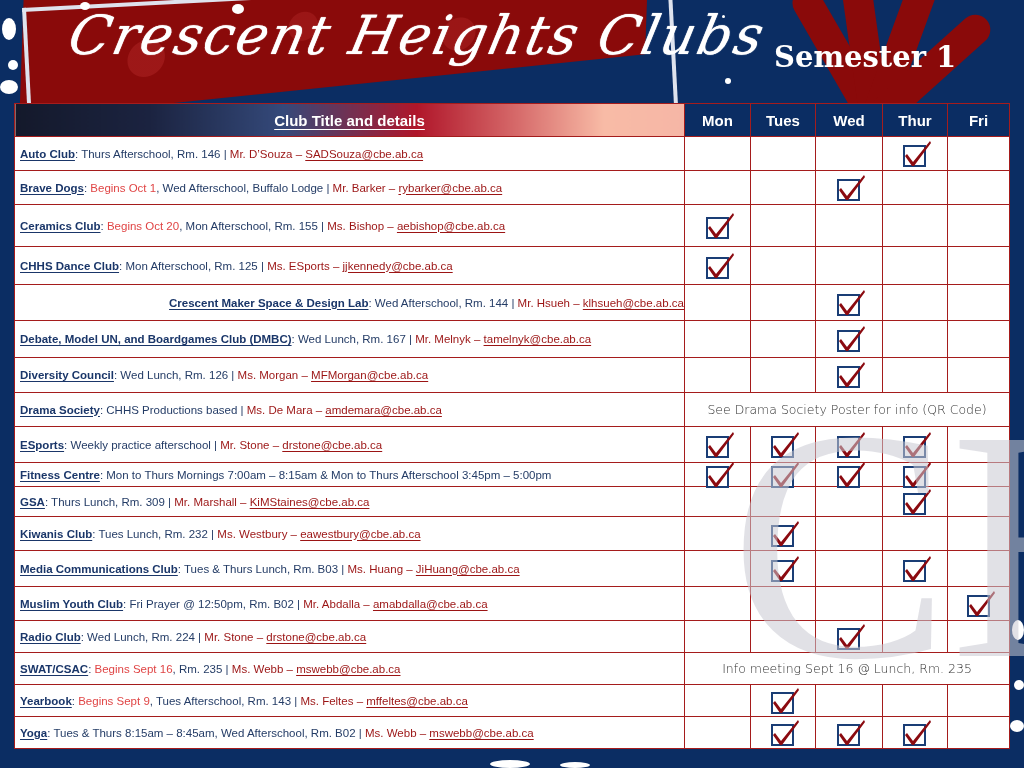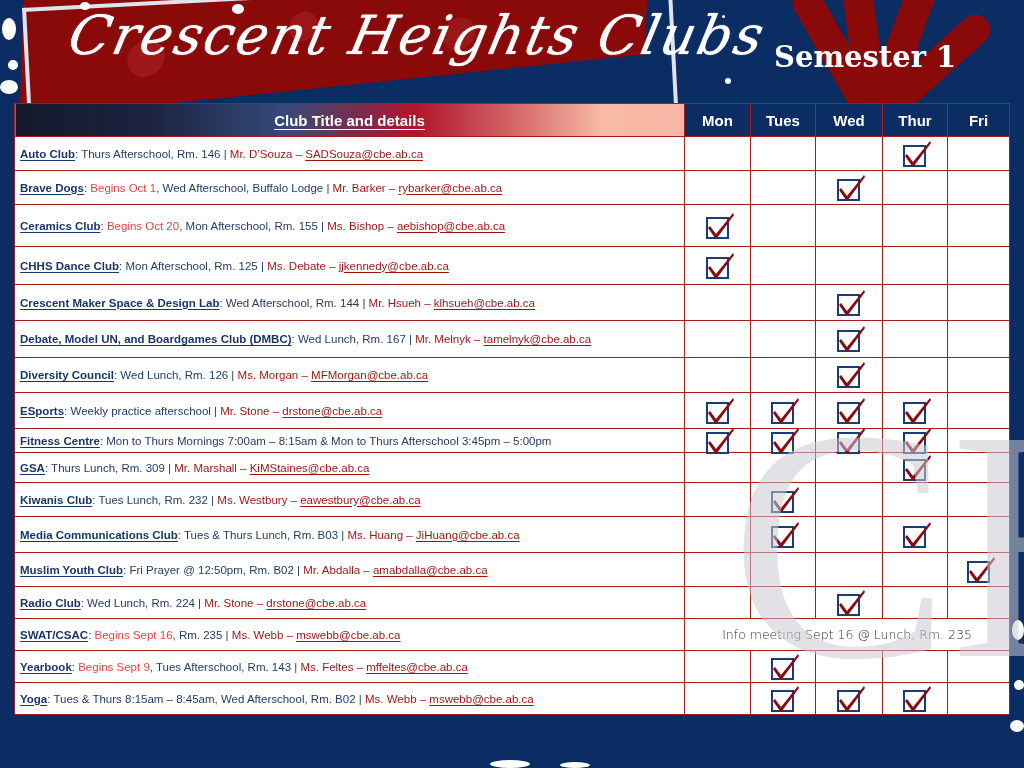--- a/index.html
+++ b/index.html
@@ -173,35 +173,35 @@
       <path d="M4 15 L10 23 L27 2 L28 4 L11 27 L9 27 L2 17 Z" fill="#8b0a10"></path>
     </svg>
   </span>
 </td>
         <td class="day"></td>
         <td class="day"></td>
         <td class="day"></td>
         <td class="day"></td>
       </tr>
       <tr style="height: 38px;">
-        <td class="desc"><span class="club-name">CHHS Dance Club</span><span>:</span><span class="note-red"></span><span> Mon Afterschool, Rm. 125  |  </span><span class="teacher">Ms. Debate – </span><a class="email">jjkennedy@cbe.ab.ca</a></td>
-        <td class="day">
-  <span class="check">
-    <svg width="30" height="28" viewBox="0 0 30 28">
-      <rect x="1" y="7" width="21" height="20" fill="#ffffff" stroke="#1a3d75" stroke-width="2"></rect>
-      <path d="M4 15 L10 23 L27 2 L28 4 L11 27 L9 27 L2 17 Z" fill="#8b0a10"></path>
-    </svg>
-  </span>
-</td>
-        <td class="day"></td>
-        <td class="day"></td>
-        <td class="day"></td>
-        <td class="day"></td>
-      </tr>
-      <tr style="height: 36px;">
+        <td class="desc"><span class="club-name">CHHS Dance Club</span><span>:</span><span class="note-red"></span><span> Mon Afterschool, Rm. 125  |  </span><span class="teacher">Ms. ESports – </span><a class="email">jjkennedy@cbe.ab.ca</a></td>
+        <td class="day">
+  <span class="check">
+    <svg width="30" height="28" viewBox="0 0 30 28">
+      <rect x="1" y="7" width="21" height="20" fill="#ffffff" stroke="#1a3d75" stroke-width="2"></rect>
+      <path d="M4 15 L10 23 L27 2 L28 4 L11 27 L9 27 L2 17 Z" fill="#8b0a10"></path>
+    </svg>
+  </span>
+</td>
+        <td class="day"></td>
+        <td class="day"></td>
+        <td class="day"></td>
+        <td class="day"></td>
+      </tr>
+      <tr style="height: 36px; text-align: right;">
         <td class="desc"><span class="club-name">Crescent Maker Space &amp; Design Lab</span><span>:</span><span class="note-red"></span><span> Wed Afterschool, Rm. 144  |  </span><span class="teacher">Mr. Hsueh – </span><a class="email">klhsueh@cbe.ab.ca</a></td>
         <td class="day"></td>
         <td class="day"></td>
         <td class="day">
   <span class="check">
     <svg width="30" height="28" viewBox="0 0 30 28">
       <rect x="1" y="7" width="21" height="20" fill="#ffffff" stroke="#1a3d75" stroke-width="2"></rect>
       <path d="M4 15 L10 23 L27 2 L28 4 L11 27 L9 27 L2 17 Z" fill="#8b0a10"></path>
     </svg>
   </span>
@@ -231,20 +231,24 @@
         <td class="day">
   <span class="check">
     <svg width="30" height="28" viewBox="0 0 30 28">
       <rect x="1" y="7" width="21" height="20" fill="#ffffff" stroke="#1a3d75" stroke-width="2"></rect>
       <path d="M4 15 L10 23 L27 2 L28 4 L11 27 L9 27 L2 17 Z" fill="#8b0a10"></path>
     </svg>
   </span>
 </td>
         <td class="day"></td>
         <td class="day"></td>
+      </tr>
+      <tr style="height: 34px;">
+        <td class="desc"><span class="club-name">Drama Society</span><span>:</span><span class="note-red"></span><span> CHHS Productions based  |  </span><span class="teacher">Ms. De Mara – </span><a class="email">amdemara@cbe.ab.ca</a></td>
+        <td colspan="5" class="span-note">See Drama Society Poster for info (QR Code)</td>
       </tr>
       <tr style="height: 36px; padding-left: 20px;">
         <td class="desc"><span class="club-name">ESports</span><span>:</span><span class="note-red"></span><span> Weekly practice afterschool  |  </span><span class="teacher">Mr. Stone –  </span><a class="email">drstone@cbe.ab.ca</a></td>
         <td class="day">
   <span class="check">
     <svg width="30" height="28" viewBox="0 0 30 28">
       <rect x="1" y="7" width="21" height="20" fill="#ffffff" stroke="#1a3d75" stroke-width="2"></rect>
       <path d="M4 15 L10 23 L27 2 L28 4 L11 27 L9 27 L2 17 Z" fill="#8b0a10"></path>
     </svg>
   </span>

